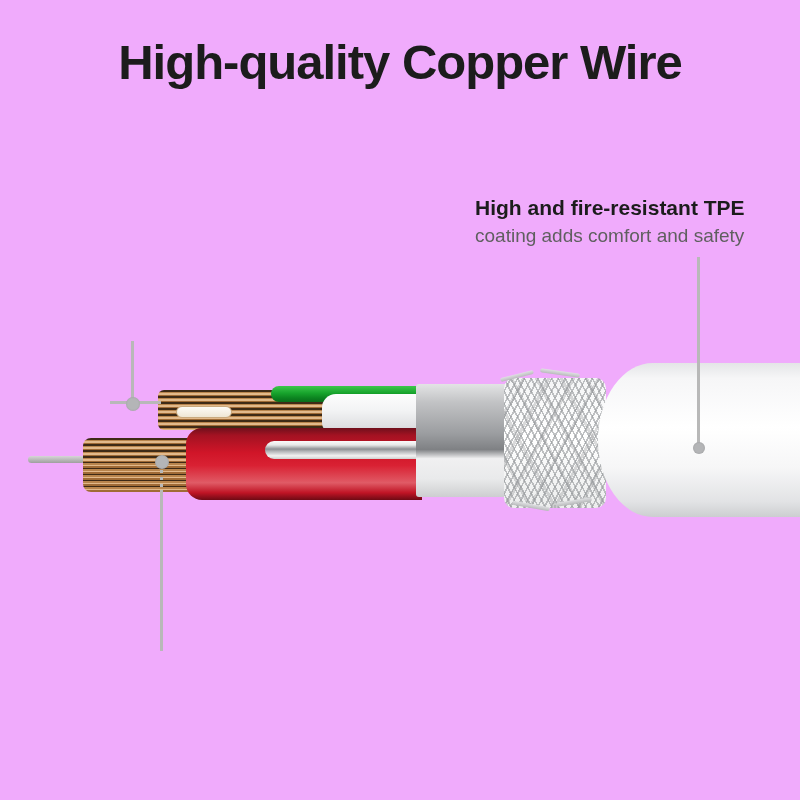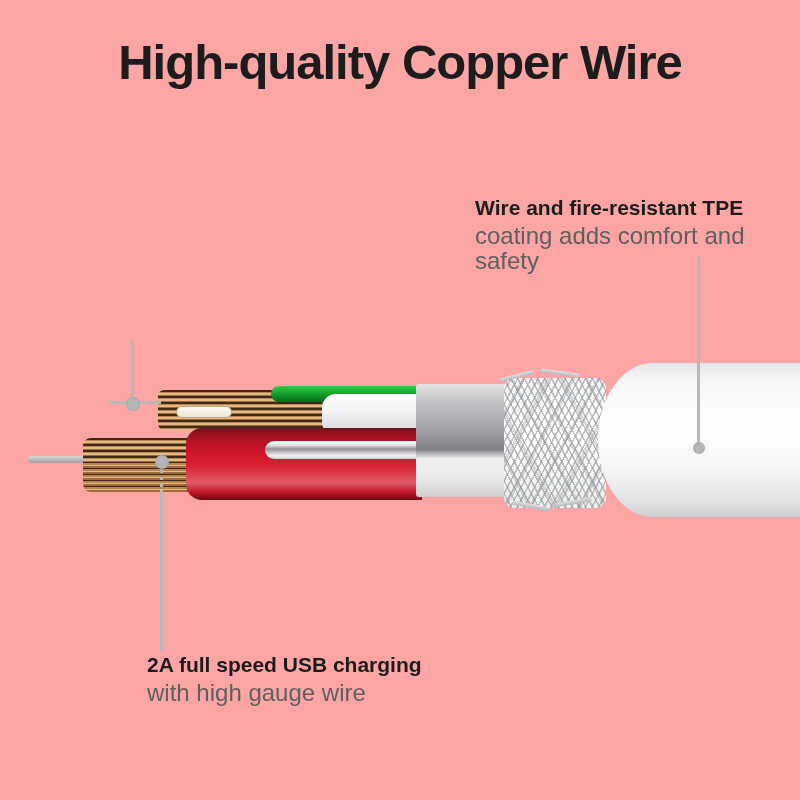--- a/index.html
+++ b/index.html
@@ -1,27 +1,27 @@
 <!DOCTYPE html>
 <html><head>
 <meta charset="utf-8">
 <style>
   html,body{margin:0;padding:0;background:#fff;}
   #stage{
-    position:relative;width:800px;height:800px;background:#fca5a5;
+    position:relative;width:800px;height:800px;background:#f0abfc;
     overflow:hidden;font-family:"Liberation Sans",sans-serif;
   }
   .abs{position:absolute;}
   
   .page-title{
     left:0;top:34px;width:800px;text-align:center;
     font-size:49px;font-weight:700;color:#1c1c1c;letter-spacing:-1px;
   }
   .callout .head{font-size:21px;font-weight:700;color:#1c1c1c;line-height:27px;}
-  .callout .sub{font-size:24px;font-weight:400;color:#5f5f5f;line-height:25px;margin-top:2px;}
+  .callout .sub{font-size:19px;font-weight:400;color:#5f5f5f;line-height:25px;margin-top:2px;}
   .co-tpe{left:475px;top:194px;}
   .co-nylon{left:122px;top:283px;}
   .co-usb{left:147px;top:651px;}
   
   .lead{background:#b8b8b8;}
   .lead-dot{background:#b4b5b7;border-radius:50%;box-shadow:inset 0 0 2px rgba(0,0,0,.15);}
   
   .copper{
     background:repeating-linear-gradient(180deg,
       #3e2a16 0px,#3e2a16 1.5px,
@@ -82,31 +82,27 @@
   }
 </style>
 </head>
 <body>
 
 <div id="stage">
 
   <div class="abs page-title">High-quality Copper Wire</div>
 
   <div class="abs callout co-tpe">
-    <div class="head">Wire and fire-resistant TPE</div>
+    <div class="head">High and fire-resistant TPE</div>
     <div class="sub">coating adds comfort and safety</div>
   </div>
 
   <div class="abs callout co-nylon">
   </div>
 
-  <div class="abs callout co-usb">
-    <div class="head">2A full speed USB charging</div>
-    <div class="sub">with high gauge wire</div>
-  </div>
 
   <div class="abs stub-wire"></div>
 
   <div class="abs copper bundle-lower"></div>
   <div class="abs copper bundle-upper"></div>
   <div class="abs nylon-strand"></div>
   <div class="abs green-wire"></div>
   <div class="abs white-wire"></div>
   <div class="abs red-jacket"></div>
   <div class="abs silver-wire"></div>

